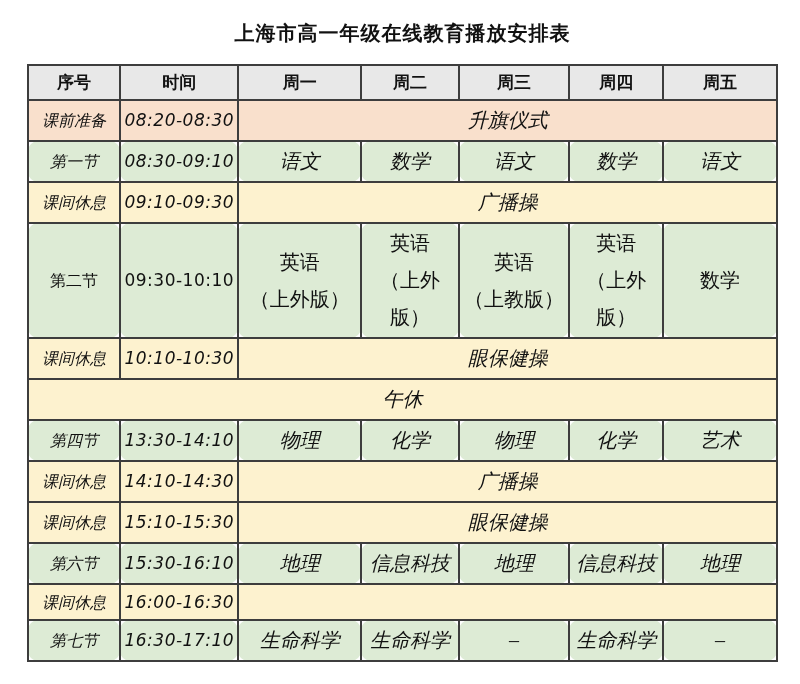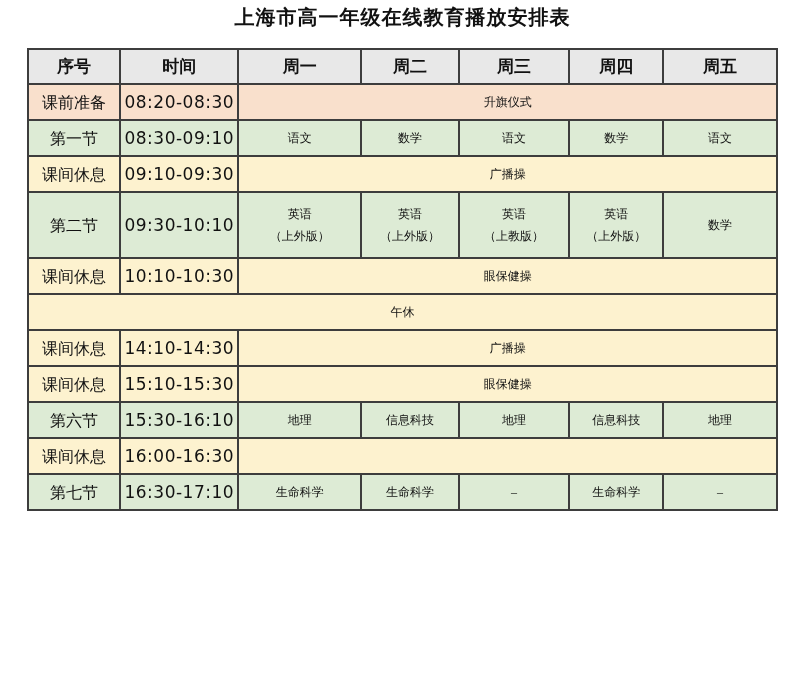--- a/index.html
+++ b/index.html
@@ -12,21 +12,21 @@
   }
   * { margin: 0; padding: 0; box-sizing: border-box; }
   html, body { background: #ffffff; }
   body {
     width: 800px;
     height: 684px;
     font-family: "Liberation Serif", serif;
     color: var(--text);
     overflow: hidden;
   }
-  .page { padding-top: 4px; }
+  .page { padding-top: 20px; }
   .title {
     width: 751px;
     margin: 0 0 0 27px;
     text-align: center;
     font-size: 20px;
     font-weight: bold;
     letter-spacing: 1px;
     font-family: "Liberation Serif", serif;
   }
   table.schedule {
@@ -46,34 +46,34 @@
   }
   col.c0 { width: 12.3%; }
   col.c1 { width: 15.8%; }
   col.c2 { width: 16.4%; }
   col.c3 { width: 13.0%; }
   col.c4 { width: 14.8%; }
   col.c5 { width: 12.5%; }
   col.c6 { width: 15.2%; }
   tr.hdr { height: 35px; background: var(--header_bg); }
   tr.hdr th { font-size: 17px; font-weight: bold; }
-  tr.r-n { height: 36px; }
+  tr.r-n { height: 36px; font-style: italic; }
   tr.r-t { height: 66px; }
   tr.prep  td { background: var(--prep_bg); }
-  tr.cls   td { background: var(--class_bg); }
+  tr.cls   td { background: var(--class_bg); border-radius: 10px; }
   tr.brk   td { background: var(--break_bg); }
   tr.lunch td { background: var(--break_bg); }
   td.lbl  { font-size: 16px; }
   td.time {
     font-family: "DejaVu Sans", sans-serif;
     font-size: 17px;
     letter-spacing: 0.5px;
     white-space: nowrap;
   }
-  td.subj, td.merged { font-size: 12px; }
+  td.subj, td.merged { font-size: 20px; }
 </style>
 </head>
 <body>
 
 <div class="page">
 
   <h1 class="title">上海市高一年级在线教育播放安排表</h1>
 
   <table class="schedule">
     <colgroup>
@@ -137,20 +137,29 @@
         <td class="lbl">课间休息</td>
         <td class="time">10:10-10:30</td>
         <td class="merged" colspan="5">眼保健操</td>
       </tr>
 
 
       <tr class="lunch r-n">
         <td class="merged" colspan="7">午休</td>
       </tr>
 
+      <tr class="cls r-n">
+        <td class="lbl">第四节</td>
+        <td class="time">13:30-14:10</td>
+        <td class="subj">物理</td>
+        <td class="subj">化学</td>
+        <td class="subj">物理</td>
+        <td class="subj">化学</td>
+        <td class="subj">艺术</td>
+      </tr>
 
       <tr class="brk r-n">
         <td class="lbl">课间休息</td>
         <td class="time">14:10-14:30</td>
         <td class="merged" colspan="5">广播操</td>
       </tr>
 
 
       <tr class="brk r-n">
         <td class="lbl">课间休息</td>

